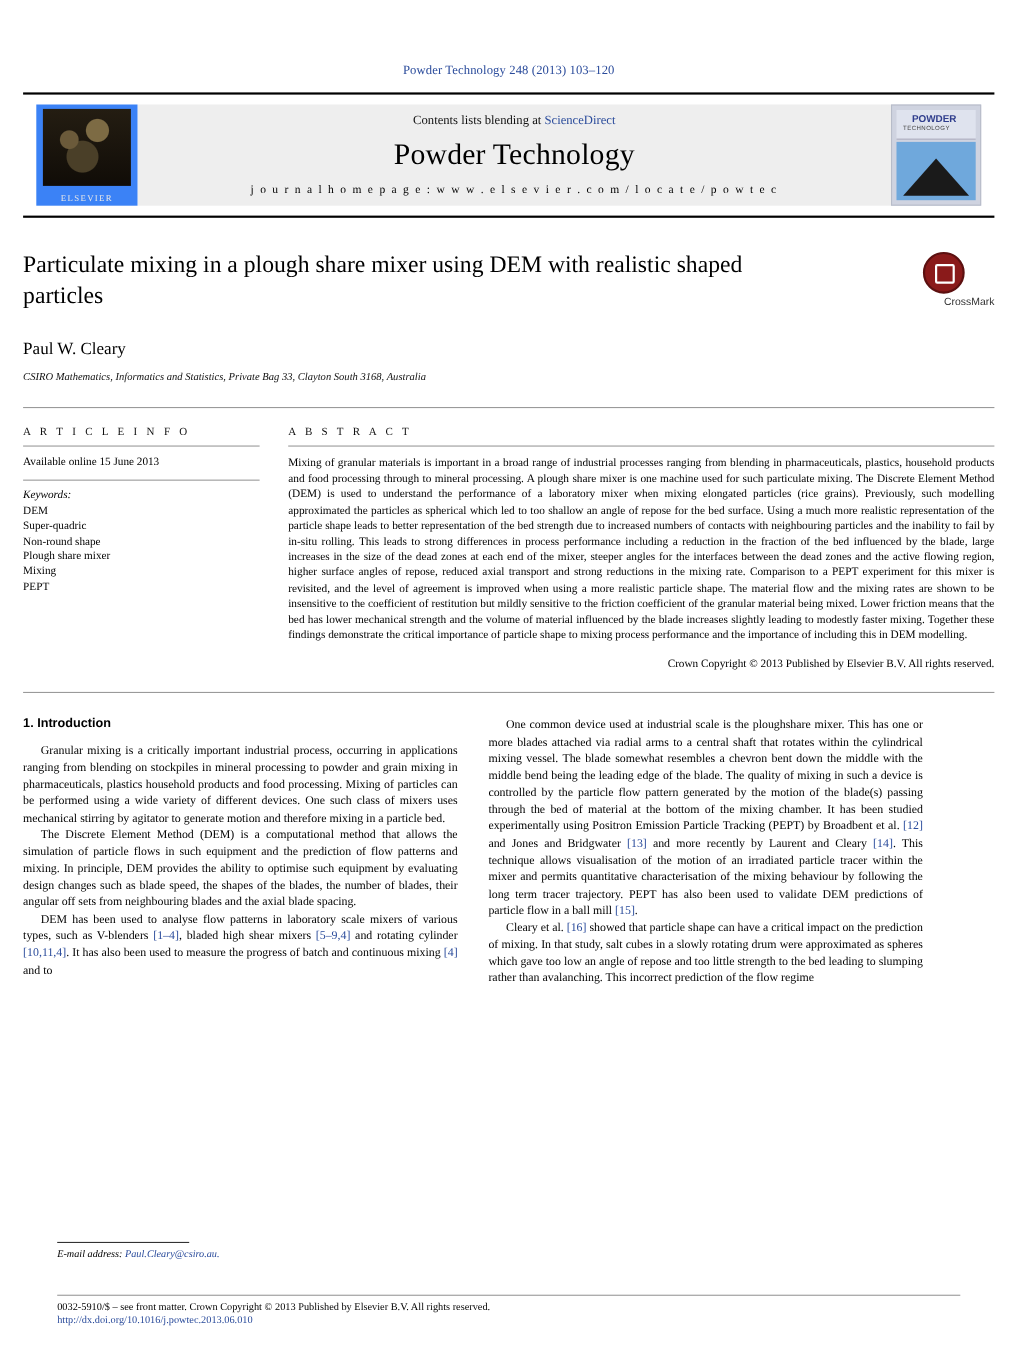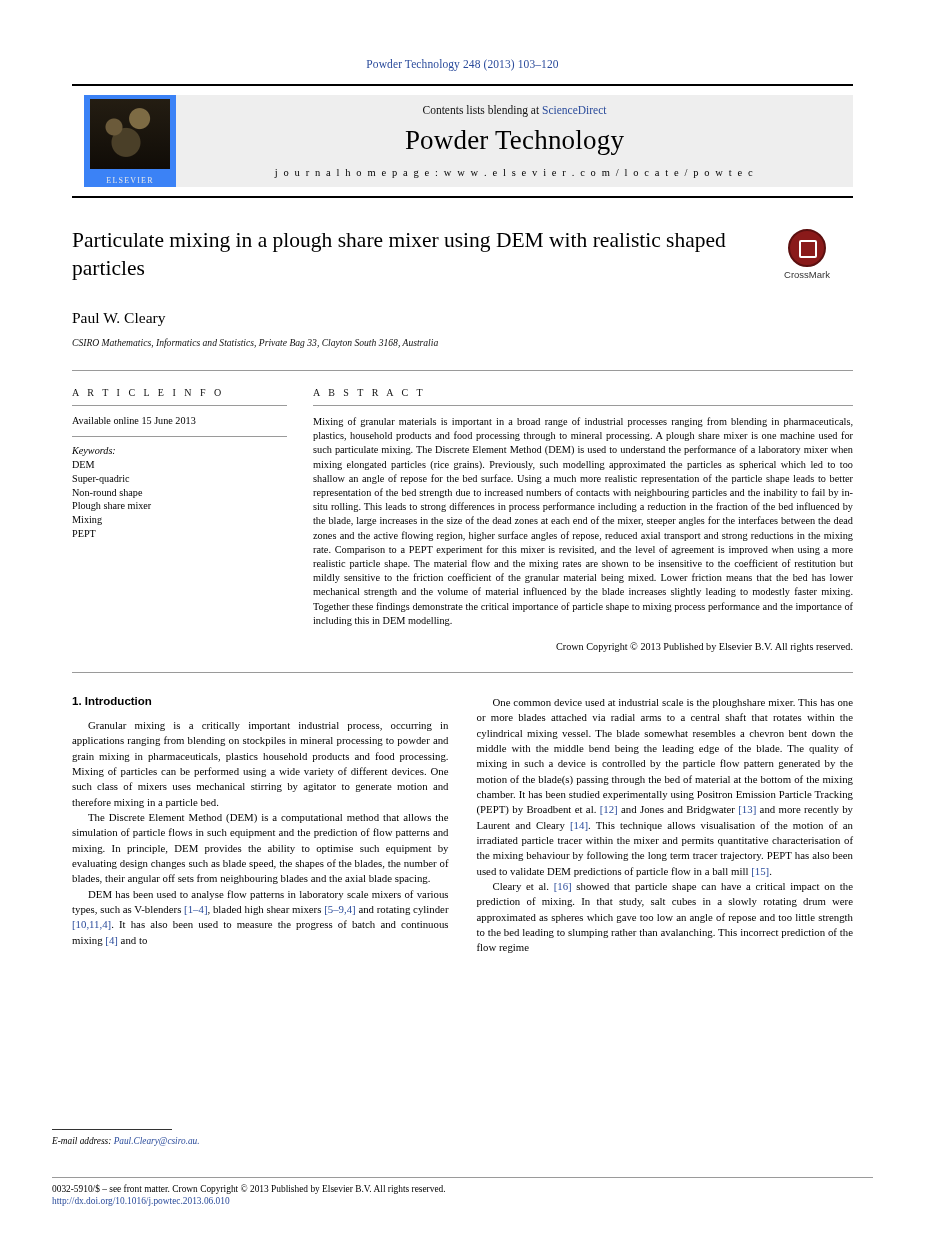--- a/index.html
+++ b/index.html
@@ -12,21 +12,21 @@
     height: 1234px;
     font-family: "Liberation Serif", serif;
     color: #000;
     position: relative;
   }
   .page {
     position: relative;
     width: 925px;
     height: 1234px;
     box-sizing: border-box;
-    padding: 0 72px;
+    padding: 0 21px;
   }
   
   .journal-ref {
     text-align: center;
     font-family: "Liberation Serif", serif;
     font-size: 11.5px;
     color: #2a4b9b;
     padding-top: 58px;
     letter-spacing: 0.1px;
   }
@@ -139,21 +139,21 @@
     line-height: 1.28;
     font-family: "Liberation Serif", serif;
     max-width: 700px;
     font-weight: normal;
     margin: 0;
   }
   .crossmark {
     position: absolute;
     right: 0; top: 2px;
     width: 92px;
-    text-align: center;
+    text-align: right;
   }
   .crossmark .cm-circle {
     width: 34px; height: 34px;
     border-radius: 50%;
     background: #8a1a1a;
     margin: 0 auto;
     position: relative;
     border: 2px solid #5c1010;
   }
   .crossmark .cm-circle:after {
@@ -319,20 +319,28 @@
       <div class="tree"></div>
       <div class="word">ELSEVIER</div>
     </div>
     <div class="masthead-center">
       <div class="contents-line">
         <span>Contents lists blending at</span>
         <span class="sd">ScienceDirect</span>
       </div>
       <div class="journal-title">Powder Technology</div>
       <div class="homepage">j o u r n a l   h o m e p a g e :   w w w . e l s e v i e r . c o m / l o c a t e / p o w t e c</div>
+    </div>
+    <div class="cover-thumb">
+      <div class="ct-top"></div>
+      <div class="ct-pt">POWDER</div>
+      <div class="ct-sub">TECHNOLOGY</div>
+      <div class="ct-img">
+        <div class="ct-tri"></div>
+      </div>
     </div>
   </div>
 
   <div class="title-block">
     <h1 class="paper-title">Particulate mixing in a plough share mixer using DEM with realistic shaped particles</h1>
     <div class="crossmark">
       <div class="cm-circle"></div>
       <div class="cm-label">CrossMark</div>
     </div>
   </div>

